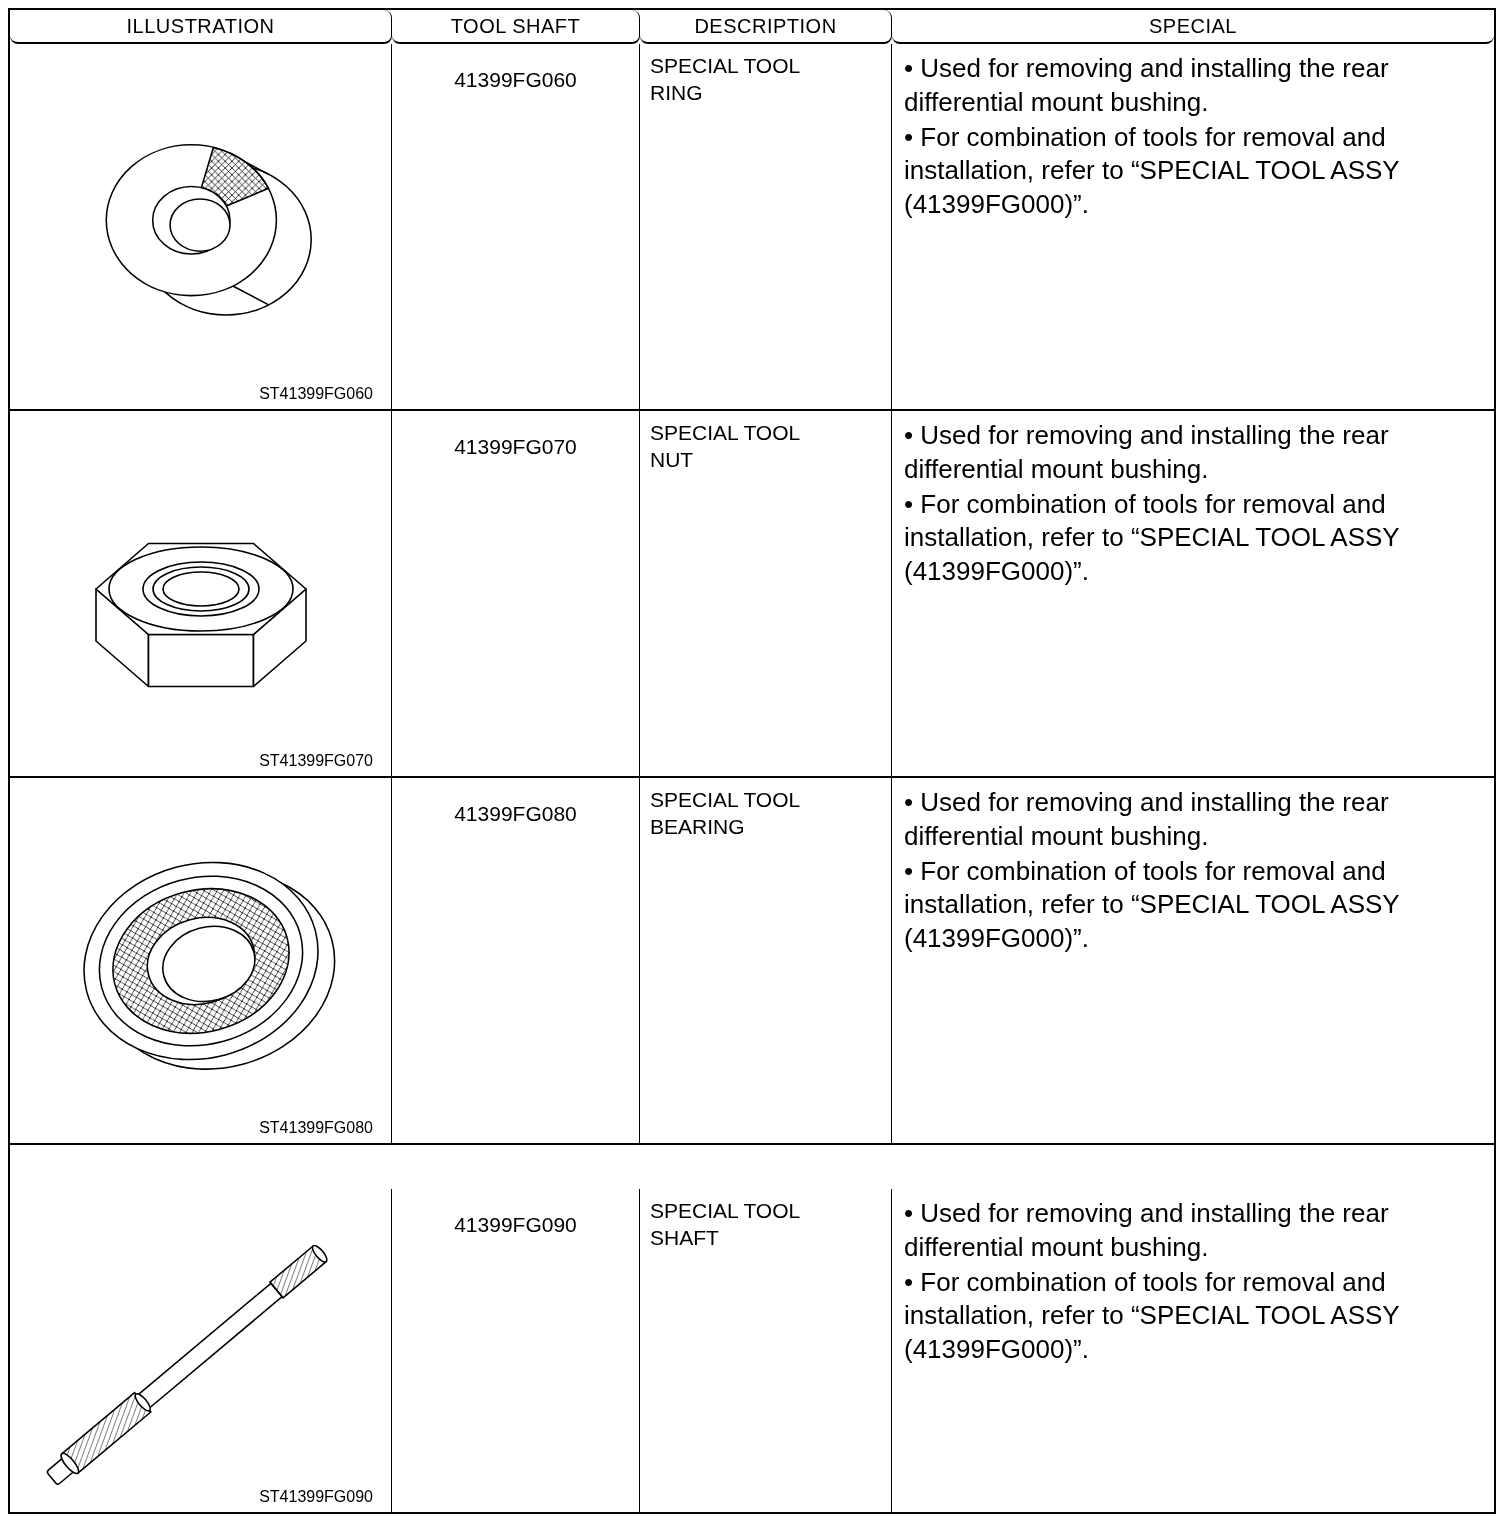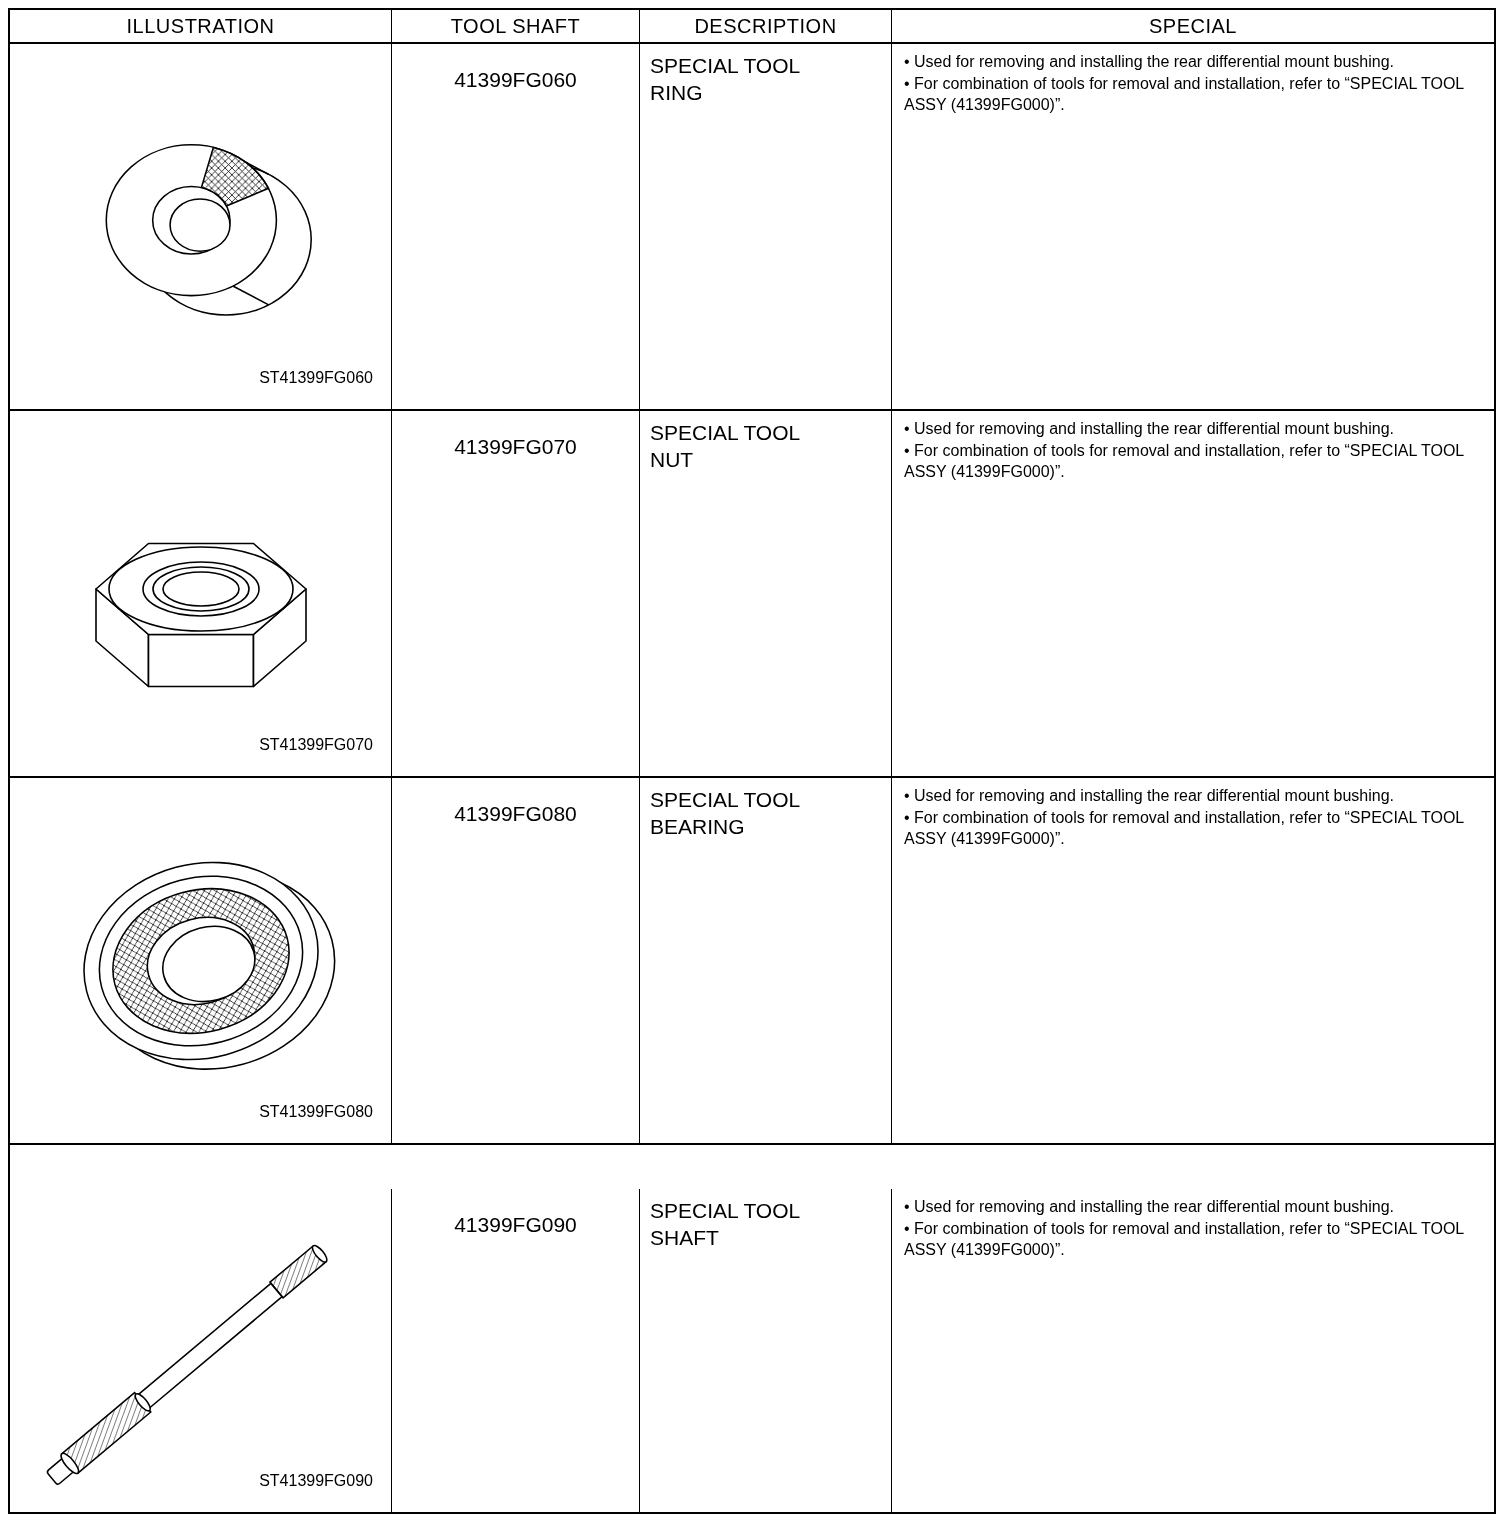--- a/index.html
+++ b/index.html
@@ -36,47 +36,48 @@
   }
   .cell.last-col { border-right: none; }
   .trow.last-row .cell { border-bottom: none; margin-top: 44px; }
   .hcell {
     display: flex;
     align-items: center;
     justify-content: center;
     font-size: 20px;
     letter-spacing: 0.5px;
     border-bottom: 2px solid #000;
+    border-radius: 8px;
   }
   .cell-ill {
     display: flex;
     align-items: center;
     justify-content: center;
   }
   .ill-label {
     position: absolute;
     right: 18px;
-    bottom: 22px;
+    bottom: 6px;
     font-size: 16px;
     white-space: nowrap;
   }
   .cell-toolnum {
     text-align: center;
     padding-top: 24px;
     font-size: 21px;
   }
   .cell-desc {
     padding: 8px 10px;
     font-size: 21px;
     line-height: 1.3;
     white-space: pre-line;
   }
   .cell-remarks {
     padding: 8px 14px 18px 12px;
-    font-size: 16px;
+    font-size: 26px;
     line-height: 1.3;
   }
   .remark-item { margin: 0 0 1px 0; }
   .remark-item::before { content: "\2022  "; }
   svg { display: block; }
 </style>
 </head>
 <body>
 
 <div class="page">

